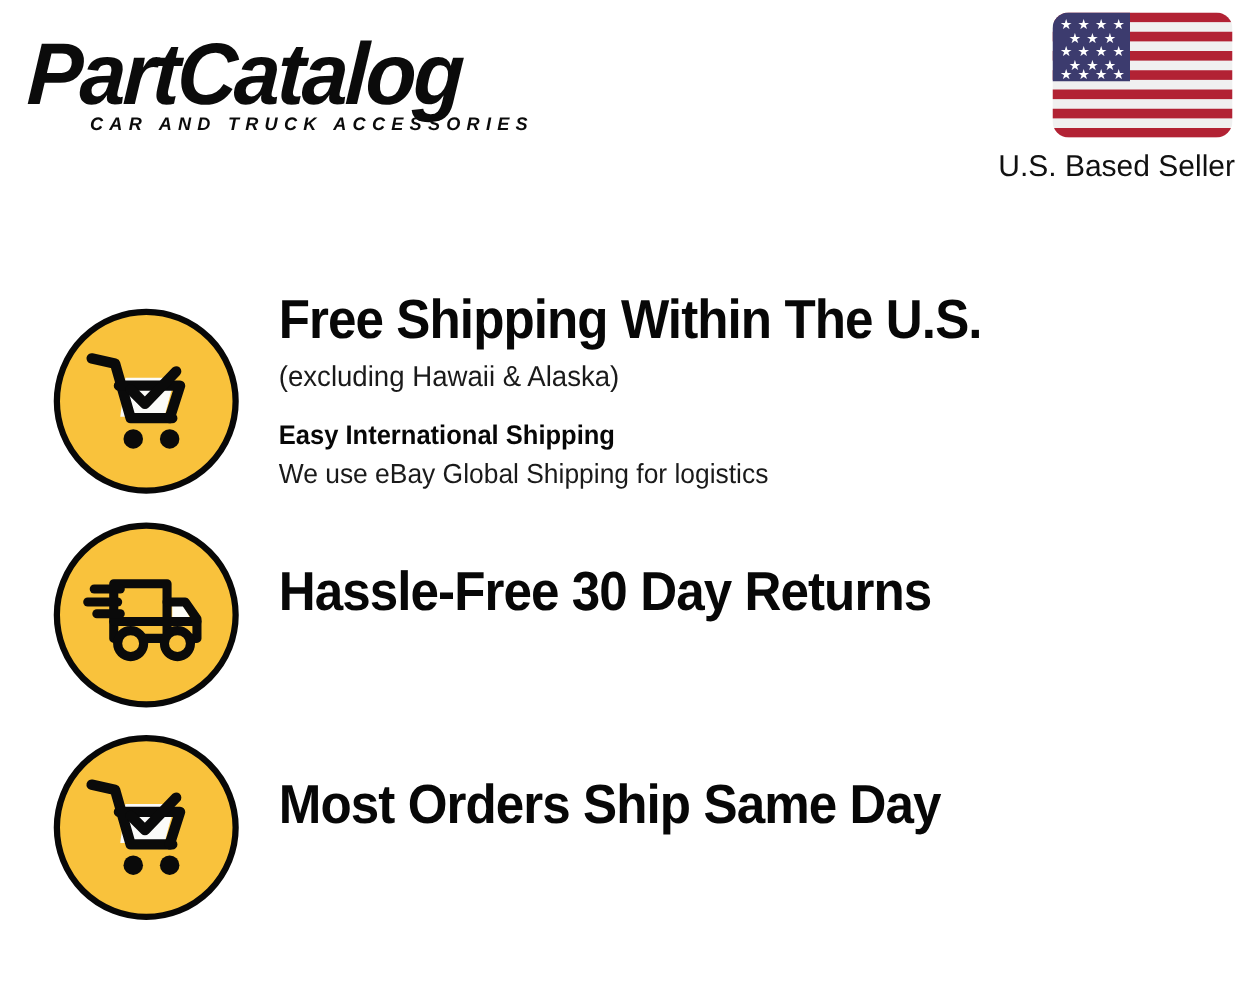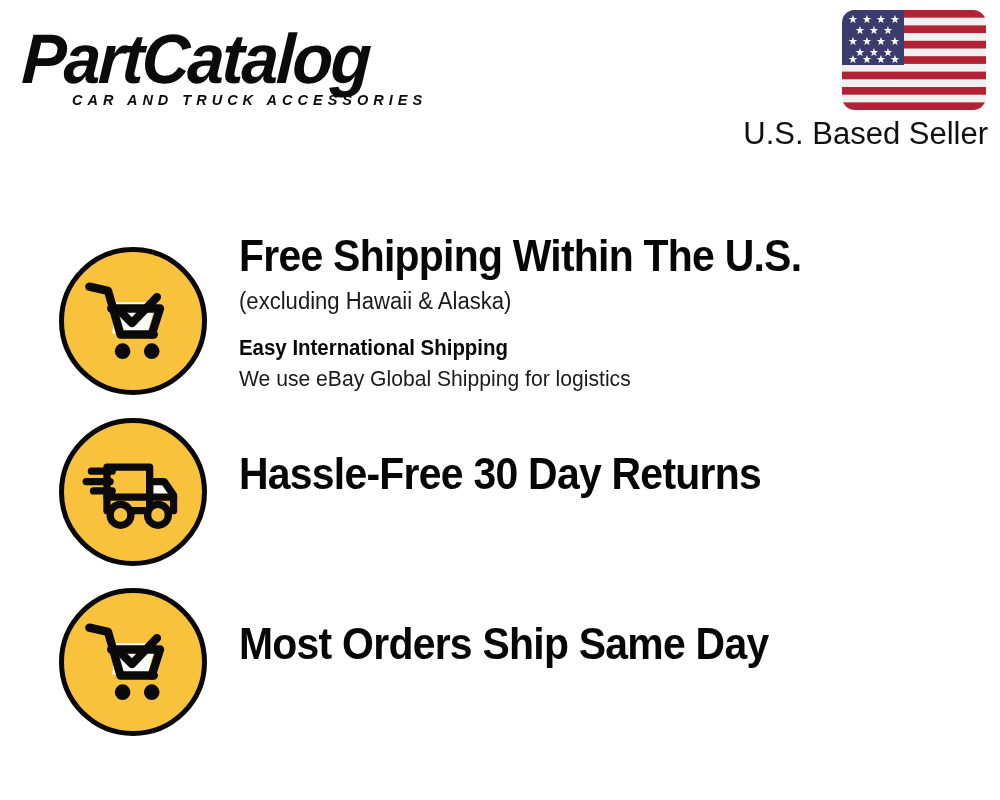--- a/index.html
+++ b/index.html
@@ -85,38 +85,38 @@
 
   .flag-svg {
     display: block;
     width: 148px;
     height: 104px;
   }
 
   .seller-text {
     font-family: "Liberation Sans", sans-serif;
     font-weight: 400;
-    font-size: 31px;
+    font-size: 24px;
     line-height: 36px;
     color: #111111;
     margin-top: 4px;
     white-space: nowrap;
   }
 
   
   .features {
     position: absolute;
     left: 0;
     top: 230px;
     width: 1000px;
   }
 
   .feature-row {
     position: absolute;
-    left: 16px;
+    left: 0;
     width: 796px;
     display: block;
   }
 
   .feature-row.row-1 { top: 0px;   height: 170px; }
   .feature-row.row-2 { top: 188px; height: 155px; }
   .feature-row.row-3 { top: 358px; height: 155px; }
 
   .icon-badge {
     position: absolute;

